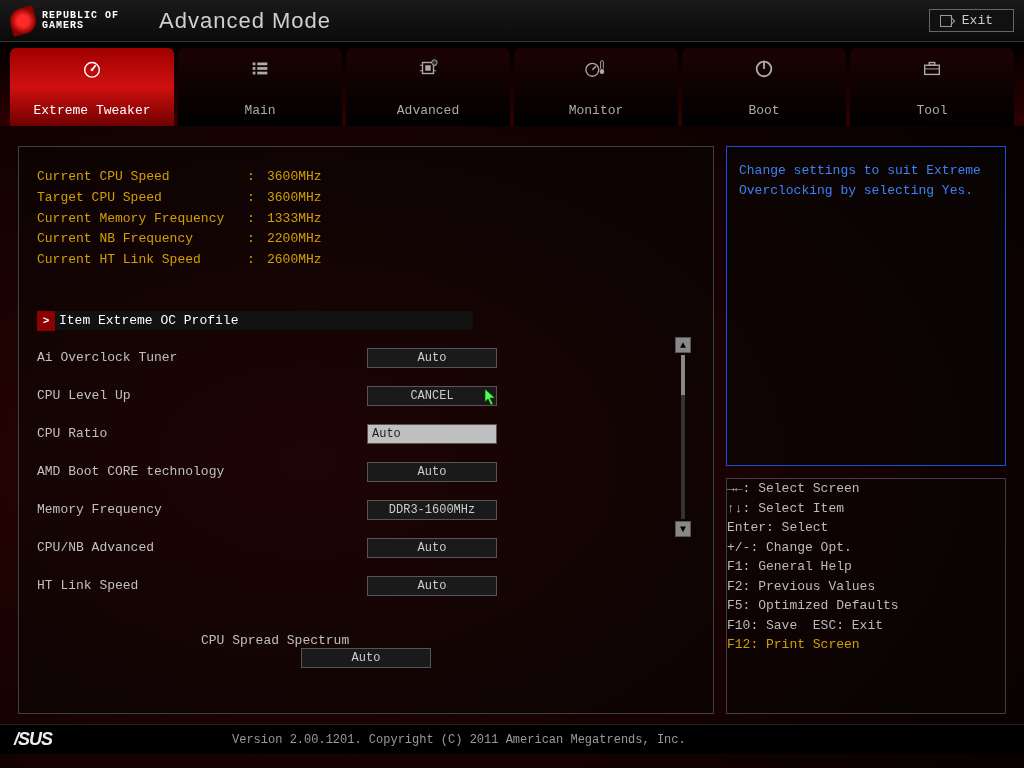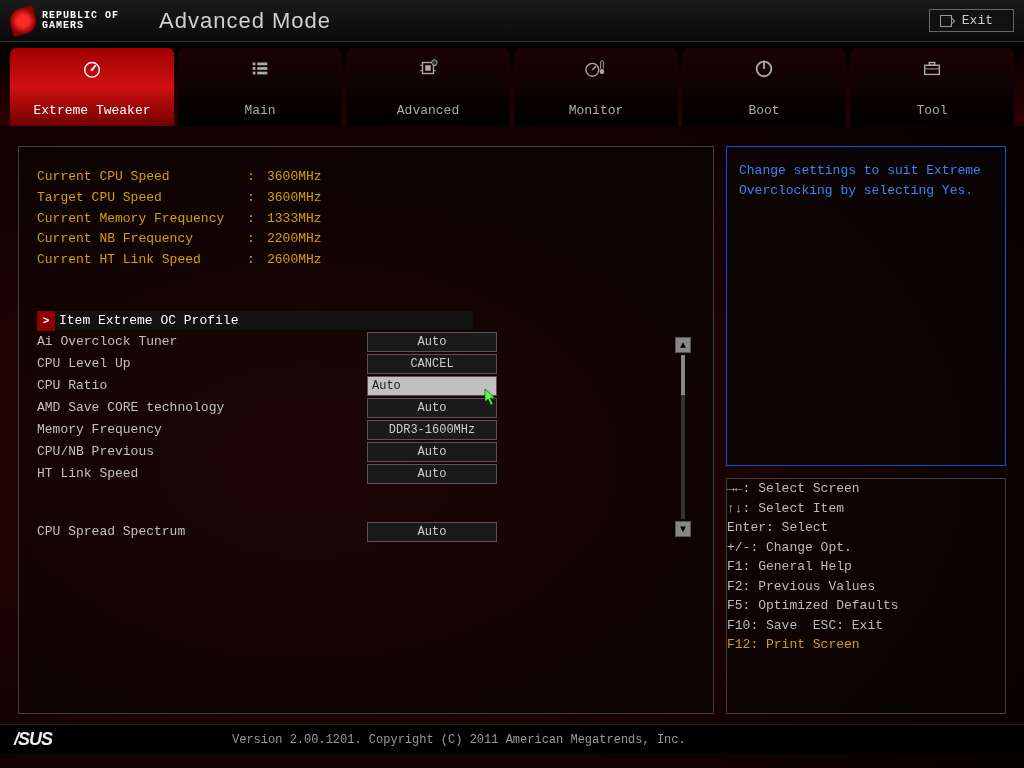--- a/index.html
+++ b/index.html
@@ -101,21 +101,21 @@
   background: #8b0000;
   color: #fff;
   display:flex; align-items:center; justify-content:center;
   font-weight: bold;
   font-size: 11px;
 }
 .submenu-label-dark { background:#111; color:#fff; padding:2px 4px; width:418px; display:inline-block;}
 
 .setting-row {
   display:flex; align-items:center;
-  margin-top: 0;
+  margin-top: 16px;
   height: 22px;
 }
 .setting-label { width: 330px; color:#c0c0c0; font-size:13px;}
 .setting-value {
   width: 130px; height: 20px;
   background: #1a1a1a;
   border: 1px solid #555;
   color: #ccc;
   text-align: center;
   font-size: 12px;
@@ -323,36 +323,36 @@
         </div>
         <div class="setting-row">
           <span class="setting-label">CPU Level Up</span>
           <div class="setting-value">CANCEL</div>
         </div>
         <div class="setting-row">
           <span class="setting-label">CPU Ratio</span>
           <div class="setting-value light">Auto</div>
         </div>
         <div class="setting-row">
-          <span class="setting-label">AMD Save CORE technology</span>
+          <span class="setting-label">AMD Boot CORE technology</span>
           <div class="setting-value">Auto</div>
         </div>
         <div class="setting-row">
           <span class="setting-label">Memory Frequency</span>
           <div class="setting-value">DDR3-1600MHz</div>
         </div>
         <div class="setting-row">
-          <span class="setting-label">CPU/NB Previous</span>
+          <span class="setting-label">CPU/NB Advanced</span>
           <div class="setting-value">Auto</div>
         </div>
         <div class="setting-row">
           <span class="setting-label">HT Link Speed</span>
           <div class="setting-value">Auto</div>
         </div>
-        <div class="setting-row" style="margin-top: 36px;">
+        <div class="setting-row" style="margin-top: 36px; flex-direction: column;">
           <span class="setting-label">CPU Spread Spectrum</span>
           <div class="setting-value">Auto</div>
         </div>
       </div>
 
     <div class="scrollbar">
       <div class="scroll-btn">▲</div>
       <div class="scroll-track">
         <div class="scroll-thumb"></div>
       </div>

